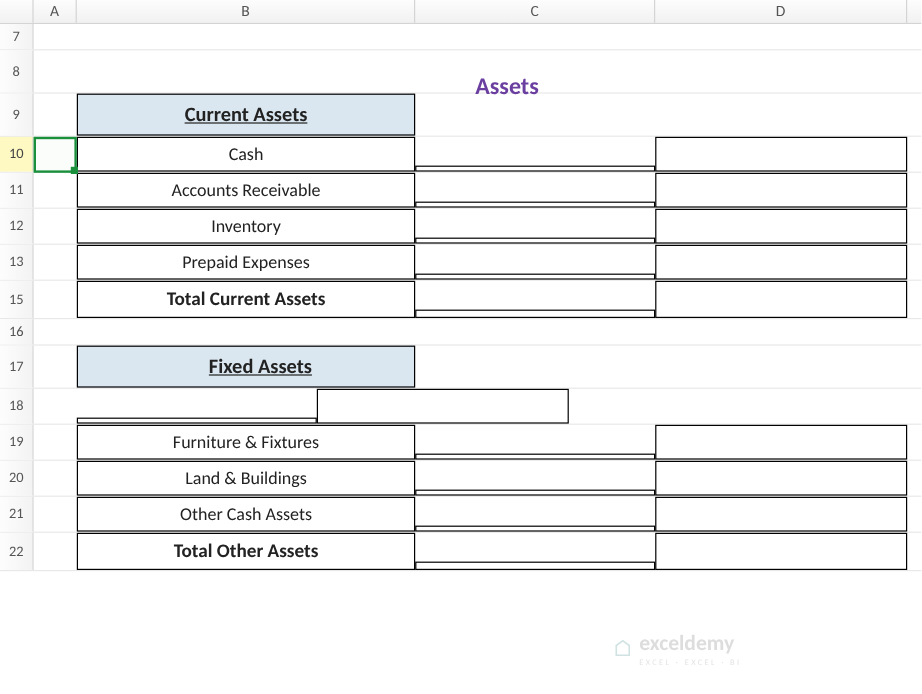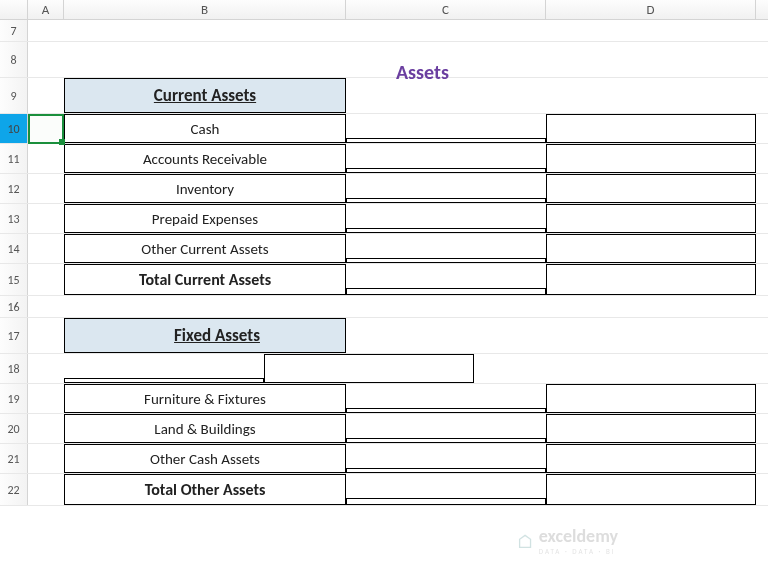--- a/index.html
+++ b/index.html
@@ -49,21 +49,21 @@
     text-align: center;
     color: #555;
     font-size: 12px;
     border-right: 1px solid #d4d4d4;
     background: linear-gradient(to right, #fdfdfd, #f3f3f3);
     display: flex;
     align-items: center;
     justify-content: center;
   }
   .row-h.active {
-    background: #0ea5e9;
+    background: #fef9c3;
     color: #444;
     text-align: center;
   }
   .cell {
     display: flex;
     align-items: center;
     justify-content: center;
     font-size: 15px;
     color: #222;
   }
@@ -186,27 +186,20 @@
   </div>
 
   <div class="row r30">
     <div class="row-h">13</div>
     <div class="cell cellA"></div>
     <div class="cell cellB tbl-cell">Prepaid Expenses</div>
     <div class="cell cellC tbl-cell"></div>
     <div class="cell cellD tbl-cell"></div>
   </div>
 
-  <div class="row r30">
-    <div class="row-h">14</div>
-    <div class="cell cellA"></div>
-    <div class="cell cellB tbl-cell">Other Current Assets</div>
-    <div class="cell cellC tbl-cell"></div>
-    <div class="cell cellD tbl-cell"></div>
-  </div>
 
   <div class="row r32">
     <div class="row-h">15</div>
     <div class="cell cellA"></div>
     <div class="cell cellB tbl-cell bold">Total Current Assets</div>
     <div class="cell cellC tbl-cell"></div>
     <div class="cell cellD tbl-cell"></div>
   </div>
 
   <div class="row r22">
@@ -267,15 +260,15 @@
   </div>
 
 </div>
 
 <div class="row-sel" style="top:114px;"></div>
 
 <div class="watermark">
   <span class="logo">⌂</span>
   <span>
     <span class="brand">exceldemy</span>
-    <span class="tag">DATA · DATA · BI</span>
+    <span class="tag">EXCEL · EXCEL · BI</span>
   </span>
 </div>
 
 </body></html>

